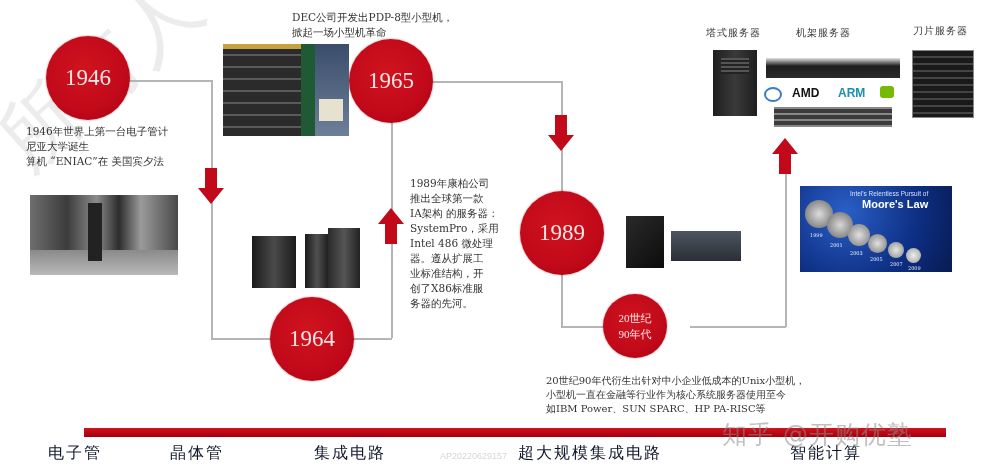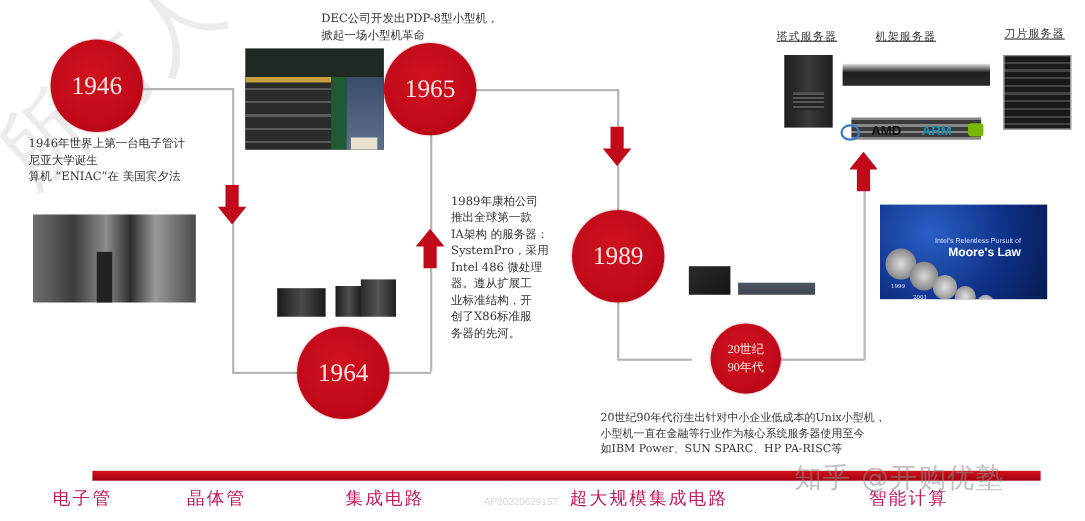--- a/index.html
+++ b/index.html
@@ -1,40 +1,40 @@
 <!DOCTYPE html>
 <html><head>
 <meta charset="utf-8">
 <style>
   * { box-sizing: border-box; margin: 0; padding: 0; }
   html, body { width: 986px; height: 474px; background: #ffffff; overflow: hidden; }
   body { position: relative; font-family: "DejaVu Serif", "Liberation Serif", serif; color: #333; }
 
-  .abs { position: absolute; margin-top: 26px; }
+  .abs { position: absolute; }
   .hline { position: absolute; height: 1.5px; background: #b5b5b5; }
   .vline { position: absolute; width: 1.5px; background: #b5b5b5; }
 
   .circle {
     position: absolute; border-radius: 50%;
     background: radial-gradient(circle at 45% 40%, #d0141e 0%, #c1091a 60%, #a8000f 100%);
     box-shadow: 0 0 2px rgba(120,0,0,0.5);
     color: #fbe6e6; display: flex; align-items: center; justify-content: center;
     font-family: "Liberation Serif", "DejaVu Serif", serif; text-align: center;
   }
   .circle.big { width: 84px; height: 84px; font-size: 23px; }
   .circle.small { width: 64px; height: 64px; font-size: 11px; line-height: 16px; flex-direction: column; }
 
   .arrow { position: absolute; width: 26px; height: 36px; }
 
   .desc { position: absolute; font-size: 10.5px; line-height: 15px; color: #333; font-family: "DejaVu Serif", serif; }
-  .label-small { font-size: 10px; color: #333; position: absolute; font-family: "DejaVu Serif", serif; letter-spacing: 1px; text-decoration: underline; }
+  .label-small { font-size: 10px; color: #333; position: absolute; font-family: "DejaVu Serif", serif; letter-spacing: 1px; }
 
   .era-bar { position: absolute; left: 84px; top: 428px; width: 862px; height: 9px;
              background: linear-gradient(#d4121d, #a1000e); }
-  .era { position: absolute; top: 443px; font-size: 16px; color: #be185d; letter-spacing: 2px;
+  .era { position: absolute; top: 443px; font-size: 16px; color: #0f172a; letter-spacing: 2px;
          font-family: Liberation Serif, serif; text-align: center; }
 
   .photo { position: absolute; overflow: hidden; }
   .watermark { position: absolute; left: 440px; top: 451px; font-size: 9px; color: #d6d6d6;
                font-family: "Liberation Sans", sans-serif; }
   .zhihu { position: absolute; left: 722px; top: 418px; font-size: 25px; color: rgba(140,140,140,0.55);
            font-family: "DejaVu Sans", sans-serif; letter-spacing: 1px; }
   .diag-wm { position: absolute; left: -20px; top: 20px; font-size: 80px; color: rgba(200,200,200,0.35);
              transform: rotate(-42deg); font-family: "DejaVu Sans", sans-serif; }
 </style>
@@ -72,21 +72,21 @@
 </div>
 <div class="circle big" style="left:270px;top:297px;">
   <span>1964</span>
 </div>
 <div class="circle big" style="left:349px;top:39px;">
   <span>1965</span>
 </div>
 <div class="circle big" style="left:520px;top:191px;text-align:right;">
   <span>1989</span>
 </div>
-<div class="circle small" style="left:646px;top:294px;">
+<div class="circle small" style="left:603px;top:294px;">
   <span>20世纪</span>
   <span>90年代</span>
 </div>
 
 <div class="desc" style="left:26px;top:124px;width:170px;">
   <div>1946年世界上第一台电子管计</div>
   <div>尼亚大学诞生</div>
   <div>算机 “ENIAC”在 美国宾夕法</div>
 </div>
 <div class="desc" style="left:214px;top:388px;width:230px;">

